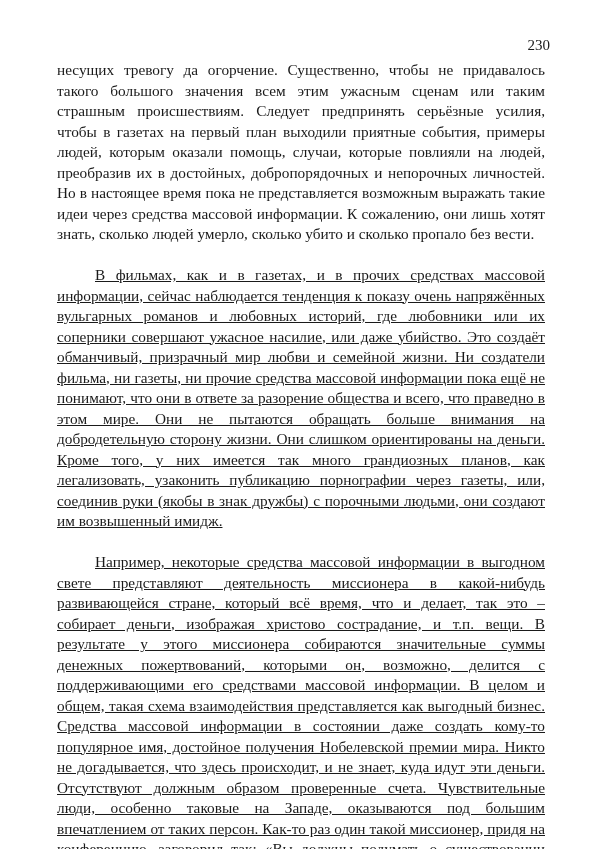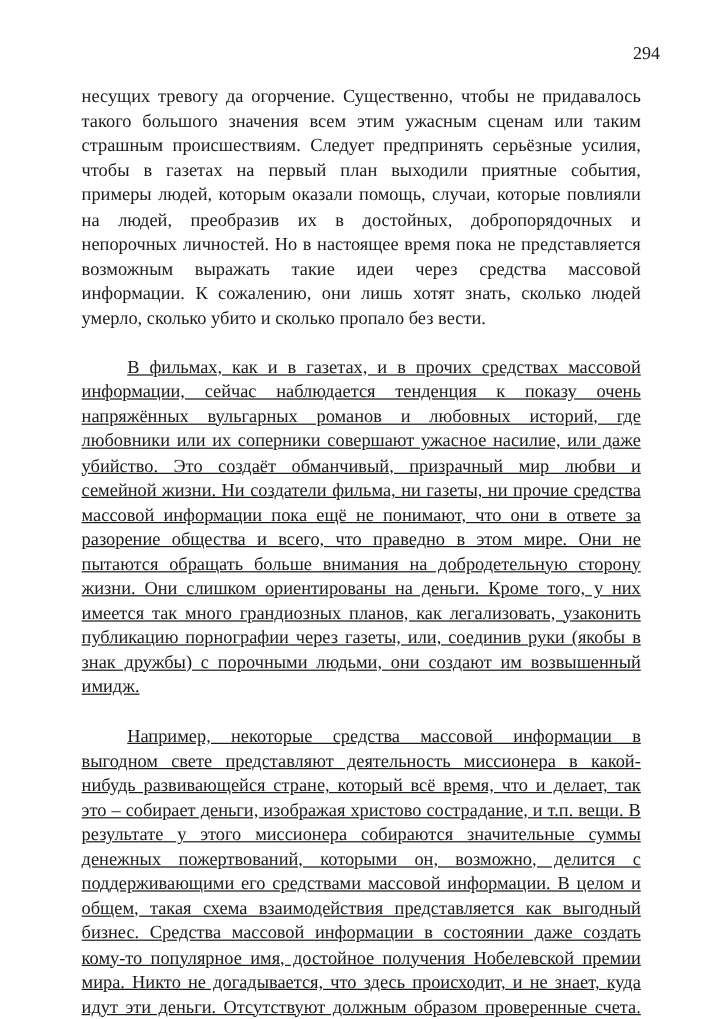--- a/index.html
+++ b/index.html
@@ -10,28 +10,28 @@
     color: #1a1a1a;
   }
   .page-number {
     position: absolute; top: 36px; left: 500px; width: 50px; text-align: right;
     font-size: 15px; line-height: 18px;
   }
   .body-text {
     position: absolute; left: 52px; top: 55px; width: 498px;
   }
   .para {
-    margin: 16px; font-size: 15.3px; line-height: 20.5px; text-align: justify;
+    margin: 5px; font-size: 15.3px; line-height: 20.5px; text-align: justify;
   }
   .para.indent { text-indent: 38px; }
   .para + .para { margin-top: 20.5px; text-decoration: underline; }
 </style>
 </head>
 <body>
 
 <div class="page">
-  <div class="page-number">294</div>
+  <div class="page-number">230</div>
   <div class="body-text">
     <p class="para">несущих тревогу да огорчение. Существенно, чтобы не придавалось такого большого значения всем этим ужасным сценам или таким страшным происшествиям. Следует предпринять серьёзные усилия, чтобы в газетах на первый план выходили приятные события, примеры людей, которым оказали помощь, случаи, которые повлияли на людей, преобразив их в достойных, добропорядочных и непорочных личностей. Но в настоящее время пока не представляется возможным выражать такие идеи через средства массовой информации. К сожалению, они лишь хотят знать, сколько людей умерло, сколько убито и сколько пропало без вести.</p>
     <p class="para indent">В фильмах, как и в газетах, и в прочих средствах массовой информации, сейчас наблюдается тенденция к показу очень напряжённых вульгарных романов и любовных историй, где любовники или их соперники совершают ужасное насилие, или даже убийство. Это создаёт обманчивый, призрачный мир любви и семейной жизни. Ни создатели фильма, ни газеты, ни прочие средства массовой информации пока ещё не понимают, что они в ответе за разорение общества и всего, что праведно в этом мире. Они не пытаются обращать больше внимания на добродетельную сторону жизни. Они слишком ориентированы на деньги. Кроме того, у них имеется так много грандиозных планов, как легализовать, узаконить публикацию порнографии через газеты, или, соединив руки (якобы в знак дружбы) с порочными людьми, они создают им возвышенный имидж.</p>
     <p class="para indent">Например, некоторые средства массовой информации в выгодном свете представляют деятельность миссионера в какой-нибудь развивающейся стране, который всё время, что и делает, так это – собирает деньги, изображая христово сострадание, и т.п. вещи. В результате у этого миссионера собираются значительные суммы денежных пожертвований, которыми он, возможно, делится с поддерживающими его средствами массовой информации. В целом и общем, такая схема взаимодействия представляется как выгодный бизнес. Средства массовой информации в состоянии даже создать кому-то популярное имя, достойное получения Нобелевской премии мира. Никто не догадывается, что здесь происходит, и не знает, куда идут эти деньги. Отсутствуют должным образом проверенные счета. Чувствительные люди, особенно таковые на Западе, оказываются под большим впечатлением от таких персон. Как-то раз один такой миссионер, придя на конференцию, заговорил так: «Вы должны подумать о существовании самых бедных из бедных людей, вы должны взять что-то из вашего обеда и отдать беднейшим из бедных», – и так далее, и тому подобное. Все находящиеся в аудитории западные участники этой конференции, выслушав три-четыре предложения такого выступления, начали плакать, к нашему удивлению. Они пожертвовали так много денег этому миссионеру. Говорят, что он собирает людей с улицы и устраивает им обряд крещения, обращая их в христианство. Тех, кто заболевает или умирает, хоронят или кремируют запросто, безо всяких церемоний. Средства массовой информации создают и поддерживают имидж таких миссионеров практически в каждой развивающейся стране.</p>
   </div>
 </div>
 
 </body></html>

